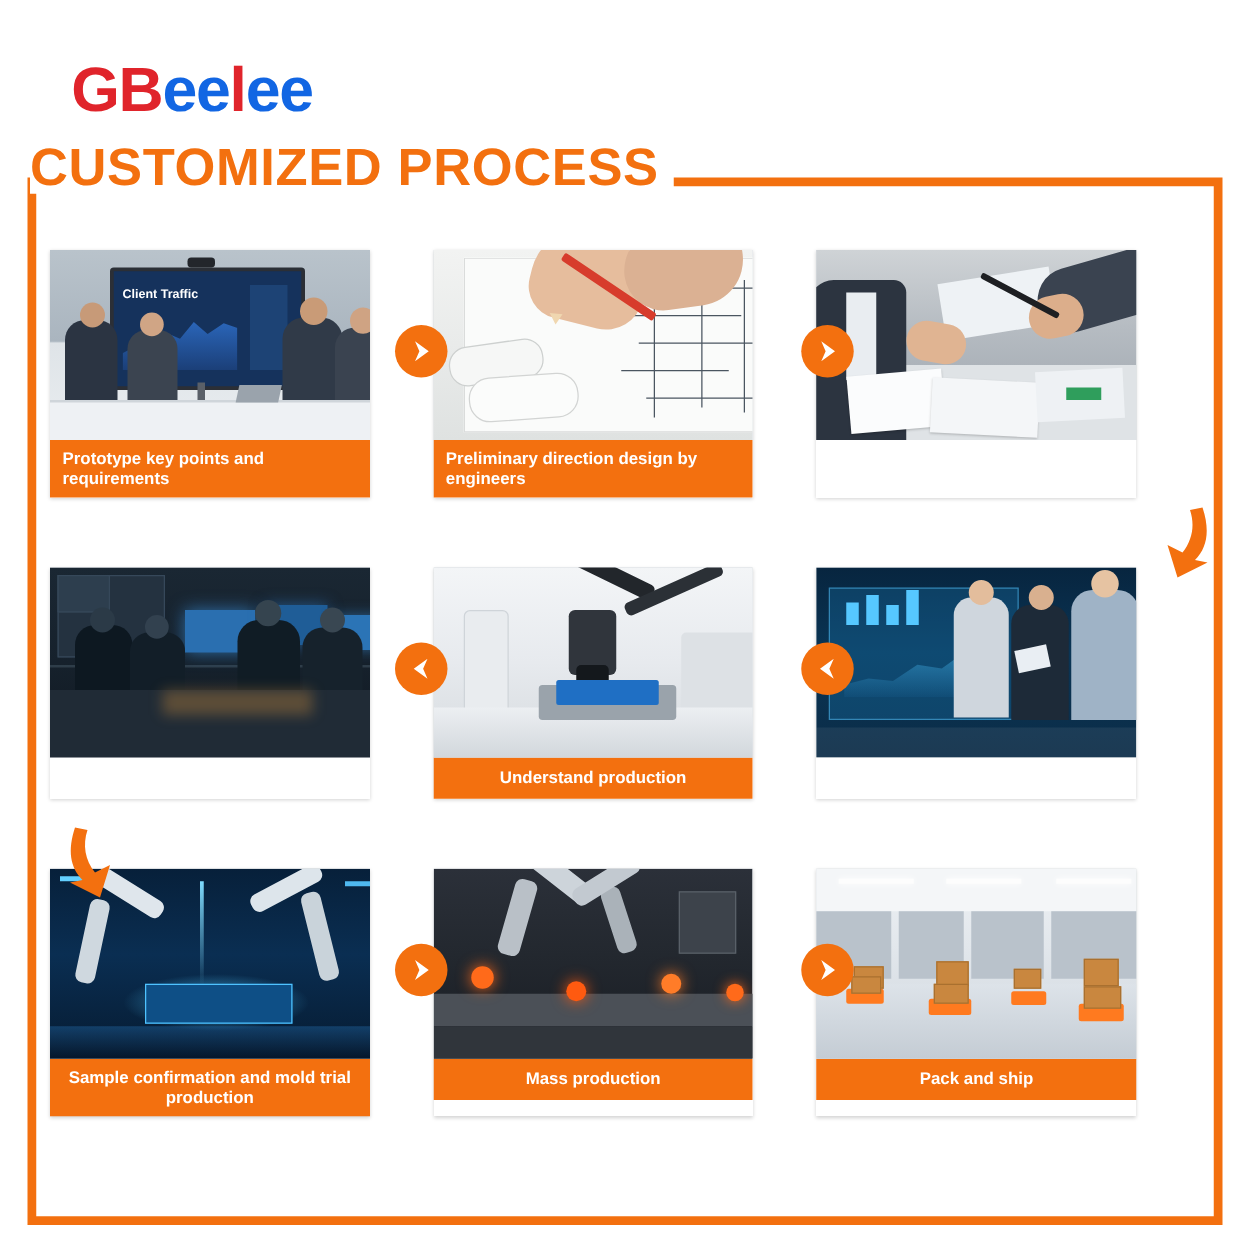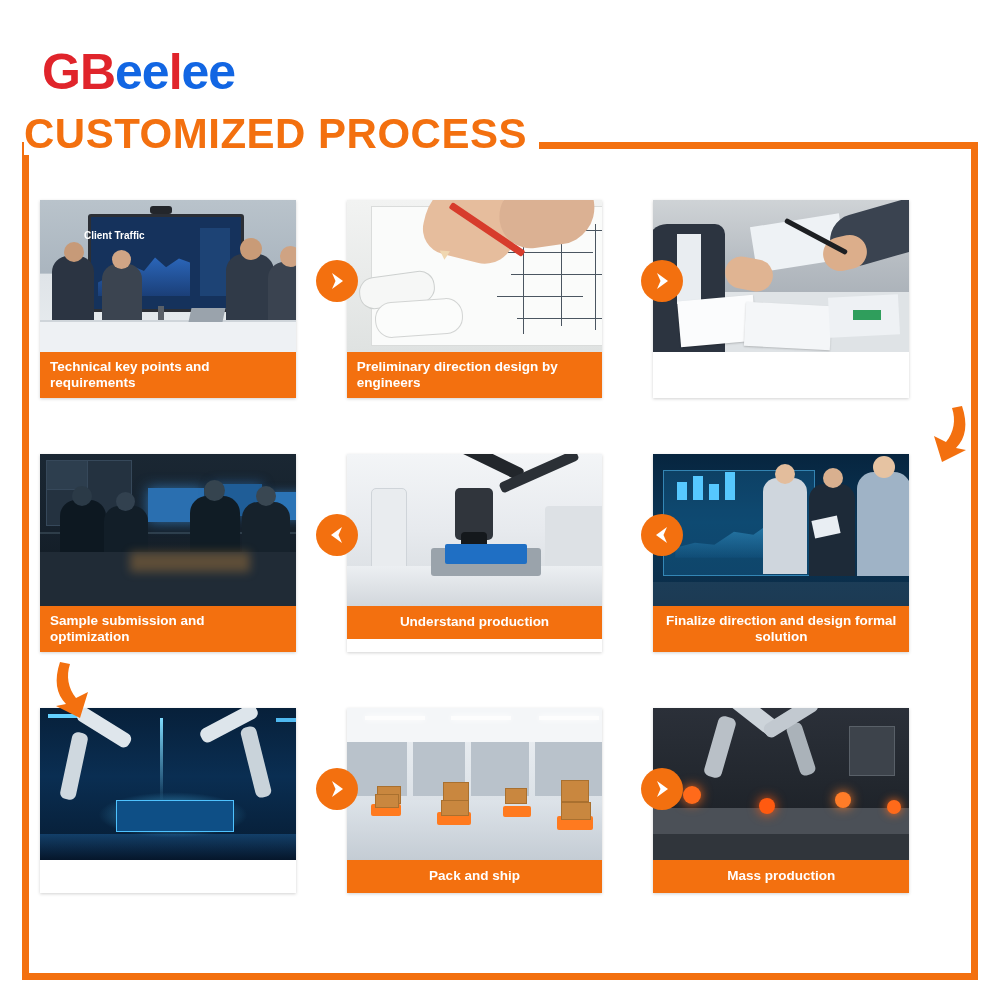--- a/index.html
+++ b/index.html
@@ -11,21 +11,21 @@
     width: 1000px;
     height: 1000px;
     font-family: "Liberation Sans", sans-serif;
     position: relative;
     overflow: hidden;
   }
 
   
   .logo {
     position: absolute;
-    left: 42px;
+    left: 57px;
     top: 47px;
     font-size: 50px;
     font-weight: bold;
     letter-spacing: -1px;
     line-height: 1;
     white-space: nowrap;
   }
   .logo .seg-red  { color: #E0242B; }
   .logo .seg-blue { color: #1266E3; }
 
@@ -130,21 +130,21 @@
   .hook.right-hook { left: 876px; top: 202px; }
   .hook.left-hook  { left: 2px;   top: 458px; }
 
   
   .scene { position:absolute; inset:0; }
   .scene * { position:absolute; }
 
   
   .s1 { background: linear-gradient(#b9c3cb 0%, #aab5bf 48%, #dfe4e8 49%, #e9edf0 100%); }
   .s1 .screen { left:48px; top:14px; width:150px; height:92px; background:#15325c; border:3px solid #2b2f36; border-radius:3px; }
-  .s1 .scrtitle { left:44px; top:30px; color:#fff; font-size:10px; font-weight:bold; }
+  .s1 .scrtitle { left:58px; top:30px; color:#fff; font-size:10px; font-weight:bold; }
   .s1 .chartarea { left:58px; top:48px; width:92px; height:48px; background:linear-gradient(#2e6fc9,#1b3f78); clip-path: polygon(0 100%,0 72%,14% 58%,26% 64%,38% 38%,50% 48%,62% 20%,74% 40%,88% 22%,100% 30%,100% 100%); }
   .s1 .sidebar { left:160px; top:28px; width:30px; height:68px; background:#1d4375; }
   .s1 .cam { left:110px; top:6px; width:22px; height:8px; background:#23262b; border-radius:3px; }
   .s1 .stand { left:118px; top:106px; width:6px; height:34px; background:#5a6068; }
   .s1 .table { left:0; top:120px; width:274px; height:32px; background:#eef1f4; border-top:2px solid #cfd5da; }
   .s1 .p1 { left:12px; top:56px; width:42px; height:70px; background:#2b3442; border-radius:16px 16px 0 0; }
   .s1 .p1h { left:24px; top:42px; width:20px; height:20px; background:#c79a78; border-radius:50%; }
   .s1 .p2 { left:62px; top:64px; width:40px; height:62px; background:#3b4450; border-radius:15px 15px 0 0; }
   .s1 .p2h { left:72px; top:50px; width:19px; height:19px; background:#d0a585; border-radius:50%; }
   .s1 .p3 { left:186px; top:54px; width:48px; height:74px; background:#303a48; border-radius:17px 17px 0 0; }
@@ -290,21 +290,21 @@
           <div class="p2"></div>
             <div class="p2h"></div>
           <div class="p3"></div>
             <div class="p3h"></div>
           <div class="p4"></div>
             <div class="p4h"></div>
           <div class="table"></div>
           <div class="lap"></div>
         </div>
       </div>
-      <div class="caption left">Technical key points and requirements</div>
+      <div class="caption left">Prototype key points and requirements</div>
     </div>
 
     <div class="card">
       <div class="thumb">
         <div class="scene s2">
           <div class="sheet"></div>
           <div class="bp-l" style="left:150px;top:30px;width:110px;"></div>
           <div class="bp-l" style="left:150px;top:52px;width:96px;"></div>
           <div class="bp-l" style="left:164px;top:74px;width:100px;"></div>
           <div class="bp-l" style="left:150px;top:96px;width:86px;"></div>
@@ -376,21 +376,20 @@
           <div class="f2"></div>
             <div class="f2h"></div>
           <div class="f3"></div>
             <div class="f3h"></div>
           <div class="f4"></div>
             <div class="f4h"></div>
           <div class="desk"></div>
           <div class="deskglow"></div>
         </div>
       </div>
-      <div class="caption left">Sample submission and optimization</div>
     </div>
 
     <div class="card">
       <div class="thumb">
         <div class="scene s5">
           <div class="arm1"></div>
           <div class="arm2"></div>
           <div class="col"></div>
           <div class="bar"></div>
           <div class="head"></div>
@@ -415,21 +414,20 @@
           <div class="floor"></div>
           <div class="b1"></div>
             <div class="b1h"></div>
           <div class="b2"></div>
             <div class="b2h"></div>
           <div class="b3"></div>
             <div class="b3h"></div>
           <div class="pad"></div>
         </div>
       </div>
-      <div class="caption">Finalize direction and design formal solution</div>
     </div>
 
     <div class="chev c1">
       <svg width="22" height="22" viewBox="0 0 22 22" aria-hidden="true">
         <path d="M16 3 L5 11 L16 19 L12.5 11 Z" fill="#ffffff"></path>
       </svg>
     </div>
     <div class="chev c2">
       <svg width="22" height="22" viewBox="0 0 22 22" aria-hidden="true">
         <path d="M16 3 L5 11 L16 19 L12.5 11 Z" fill="#ffffff"></path>
@@ -453,20 +451,40 @@
           <div class="beam"></div>
           <div class="r1"></div>
             <div class="r1b"></div>
           <div class="r2"></div>
             <div class="r2b"></div>
           <div class="glowpad"></div>
           <div class="board"></div>
           <div class="floor7"></div>
         </div>
       </div>
+      <div class="caption">Sample confirmation and mold trial production</div>
+    </div>
+
+    <div class="card">
+      <div class="thumb">
+        <div class="scene s8">
+          <div class="arm8a"></div>
+            <div class="arm8b"></div>
+          <div class="arm8c"></div>
+            <div class="arm8d"></div>
+          <div class="pan"></div>
+          <div class="belt"></div>
+          <div class="belt2"></div>
+          <div class="gl1"></div>
+            <div class="gl2"></div>
+            <div class="gl3"></div>
+            <div class="gl4"></div>
+        </div>
+      </div>
+      <div class="caption">Mass production</div>
     </div>
 
     <div class="card">
       <div class="thumb">
         <div class="scene s9">
           <div class="ceil"></div>
           <div class="lt" style="left:18px;width:60px;"></div>
           <div class="lt" style="left:104px;width:60px;"></div>
           <div class="lt" style="left:192px;width:60px;"></div>
           <div class="rack" style="left:0;width:60px;"></div>
@@ -483,39 +501,20 @@
           <div class="agv" style="left:156px;top:98px;width:28px;height:11px;"></div>
           <div class="agv" style="left:210px;top:108px;width:36px;height:14px;"></div>
           <div class="box" style="left:28px;top:86px;width:22px;height:12px;"></div>
           <div class="box" style="left:94px;top:92px;width:26px;height:14px;"></div>
           <div class="box" style="left:214px;top:94px;width:28px;height:16px;"></div>
         </div>
       </div>
       <div class="caption">Pack and ship</div>
     </div>
 
-    <div class="card">
-      <div class="thumb">
-        <div class="scene s8">
-          <div class="arm8a"></div>
-            <div class="arm8b"></div>
-          <div class="arm8c"></div>
-            <div class="arm8d"></div>
-          <div class="pan"></div>
-          <div class="belt"></div>
-          <div class="belt2"></div>
-          <div class="gl1"></div>
-            <div class="gl2"></div>
-            <div class="gl3"></div>
-            <div class="gl4"></div>
-        </div>
-      </div>
-      <div class="caption">Mass production</div>
-    </div>
-
     <div class="chev c1">
       <svg width="22" height="22" viewBox="0 0 22 22" aria-hidden="true">
         <path d="M6 3 L17 11 L6 19 L9.5 11 Z" fill="#ffffff"></path>
       </svg>
     </div>
     <div class="chev c2">
       <svg width="22" height="22" viewBox="0 0 22 22" aria-hidden="true">
         <path d="M6 3 L17 11 L6 19 L9.5 11 Z" fill="#ffffff"></path>
       </svg>
     </div>

